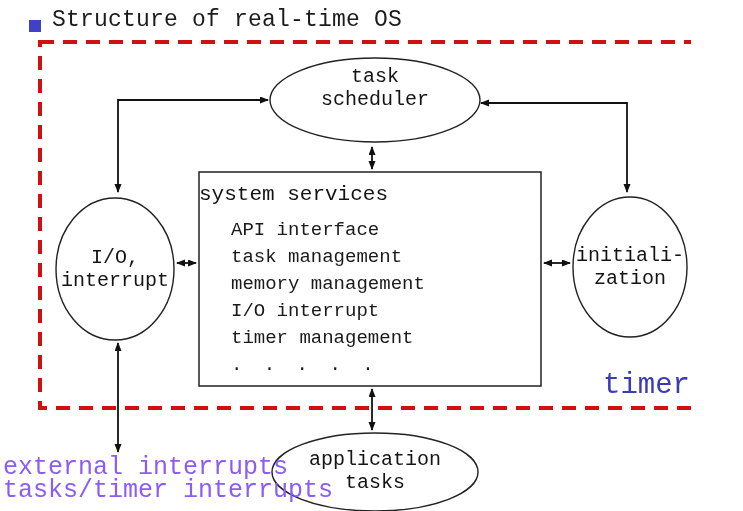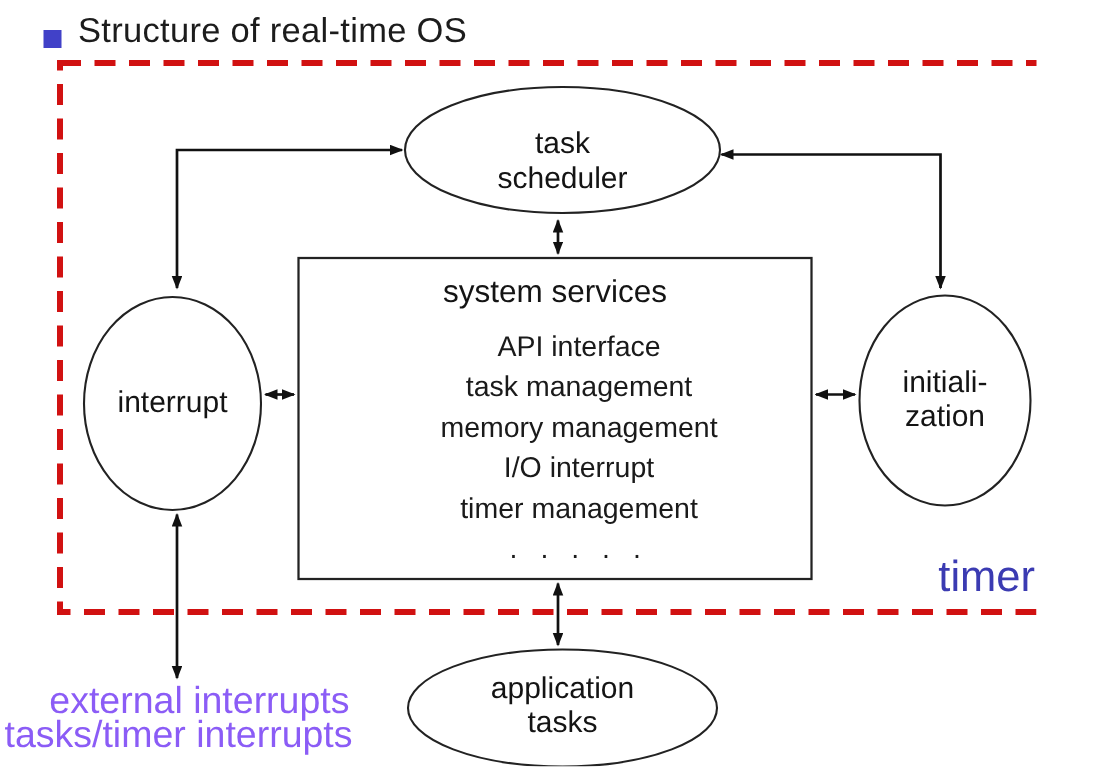--- a/index.html
+++ b/index.html
@@ -1,21 +1,21 @@
 <!DOCTYPE html>
 <html><head>
 <meta charset="utf-8">
 <style>
   html, body { margin: 0; padding: 0; background: #ffffff; }
   #canvas {
     position: relative;
     width: 691px;
     height: 511px;
     background: #ffffff;
-    font-family: Liberation Sans, sans-serif;
+    font-family: Liberation Mono, monospace;
     color: #111111;
     overflow: hidden;
   }
   #diagram-svg { position: absolute; left: 0; top: 0; }
 
   .abs { position: absolute; }
 
   .slide-title {
     left: 52px; top: 7px;
     font-size: 23px;
@@ -34,21 +34,20 @@
     font-size: 20px;
     line-height: 23px;
     color: #141414;
     transform: translate(-50%, -50%);
     white-space: nowrap;
   }
 
   .services-text {
     left: 199px; top: 172px;
     width: 342px; height: 214px;
-    text-align: center;
   }
   .services-title {
     margin-top: 11px;
     font-size: 21px;
     color: #141414;
   }
   .services-items {
     margin-top: 11px;
     font-size: 19px;
     line-height: 27px;
@@ -104,26 +103,27 @@
     <line x1="372" y1="147" x2="372" y2="169" stroke="#111111" stroke-width="1.8" marker-start="url(#arrow-rev)" marker-end="url(#arrow)"></line>
     <line x1="177" y1="263" x2="196" y2="263" stroke="#111111" stroke-width="1.8" marker-start="url(#arrow-rev)" marker-end="url(#arrow)"></line>
     <line x1="544" y1="263" x2="570" y2="263" stroke="#111111" stroke-width="1.8" marker-start="url(#arrow-rev)" marker-end="url(#arrow)"></line>
     <line x1="118" y1="343" x2="118" y2="452" stroke="#111111" stroke-width="1.8" marker-start="url(#arrow-rev)" marker-end="url(#arrow)"></line>
     <line x1="372" y1="389" x2="372" y2="430" stroke="#111111" stroke-width="1.8" marker-start="url(#arrow-rev)" marker-end="url(#arrow)"></line>
   </svg>
 
   <div class="abs bullet"></div>
   <div class="abs slide-title">Structure of real-time OS</div>
 
-  <div class="abs node-label" style="left:375px; top:108px;">
+  <div class="abs node-label" style="left:375px; top:88px;">
     <div>task</div>
     <div>scheduler</div>
   </div>
 
   <div class="abs node-label" style="left:115px; top:269px;">
+    <div>I/O,</div>
     <div>interrupt</div>
   </div>
 
   <div class="abs node-label" style="left:375px; top:471px;">
     <div>application</div>
     <div>tasks</div>
   </div>
 
   <div class="abs node-label" style="left:630px; top:267px;">
     <div>initiali-</div>

